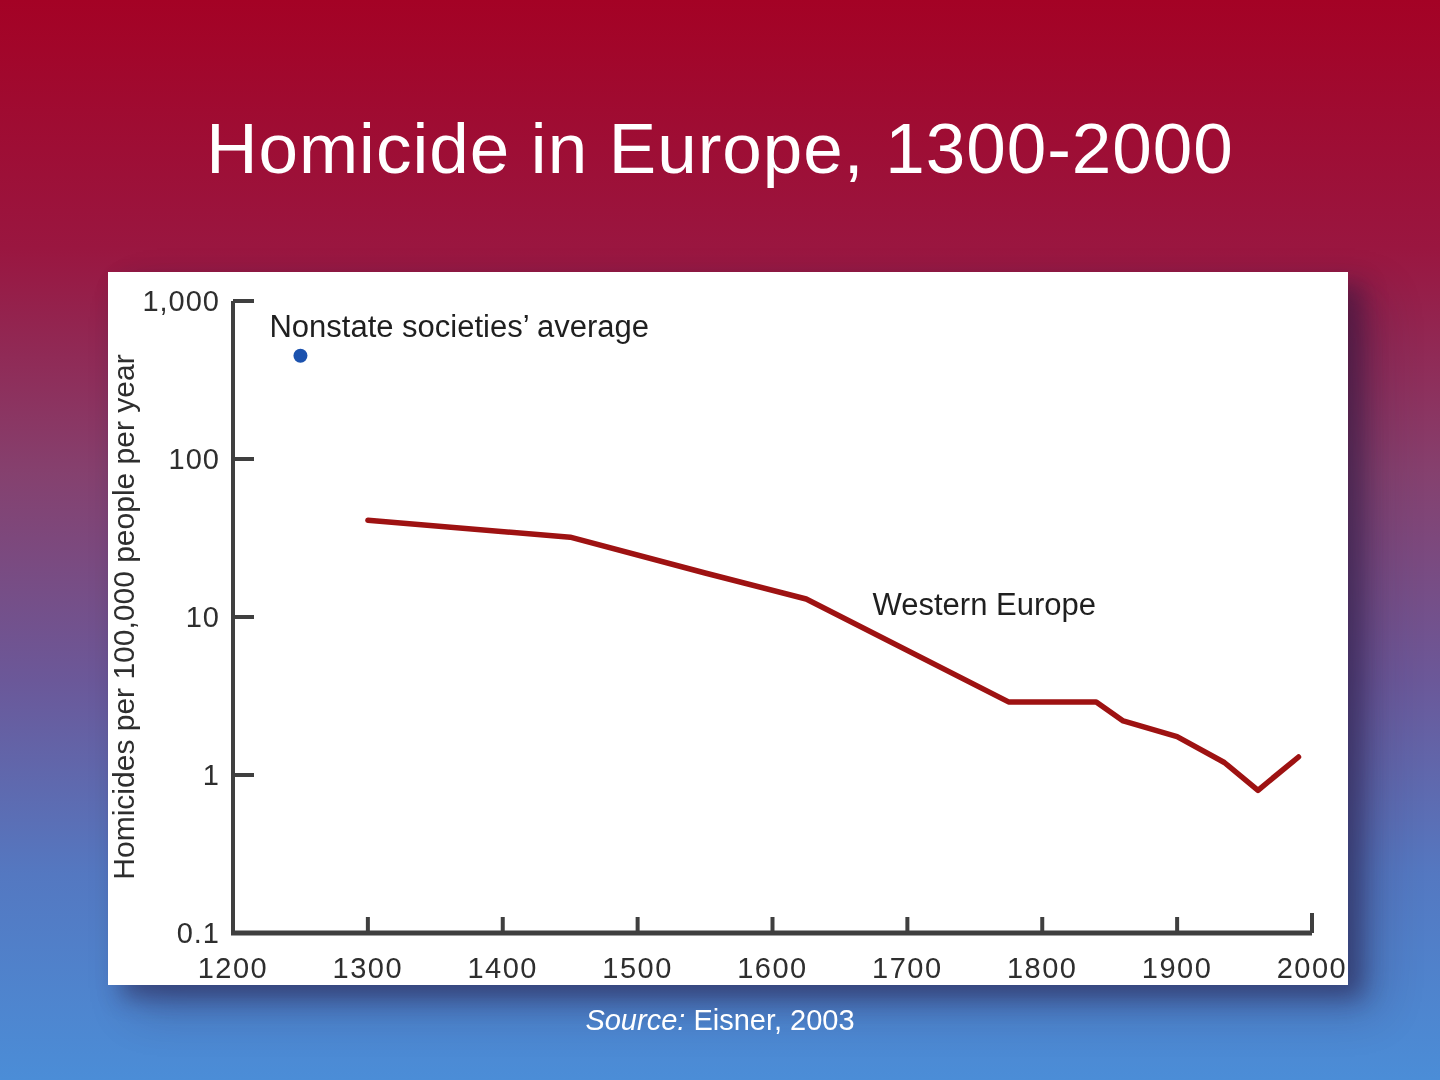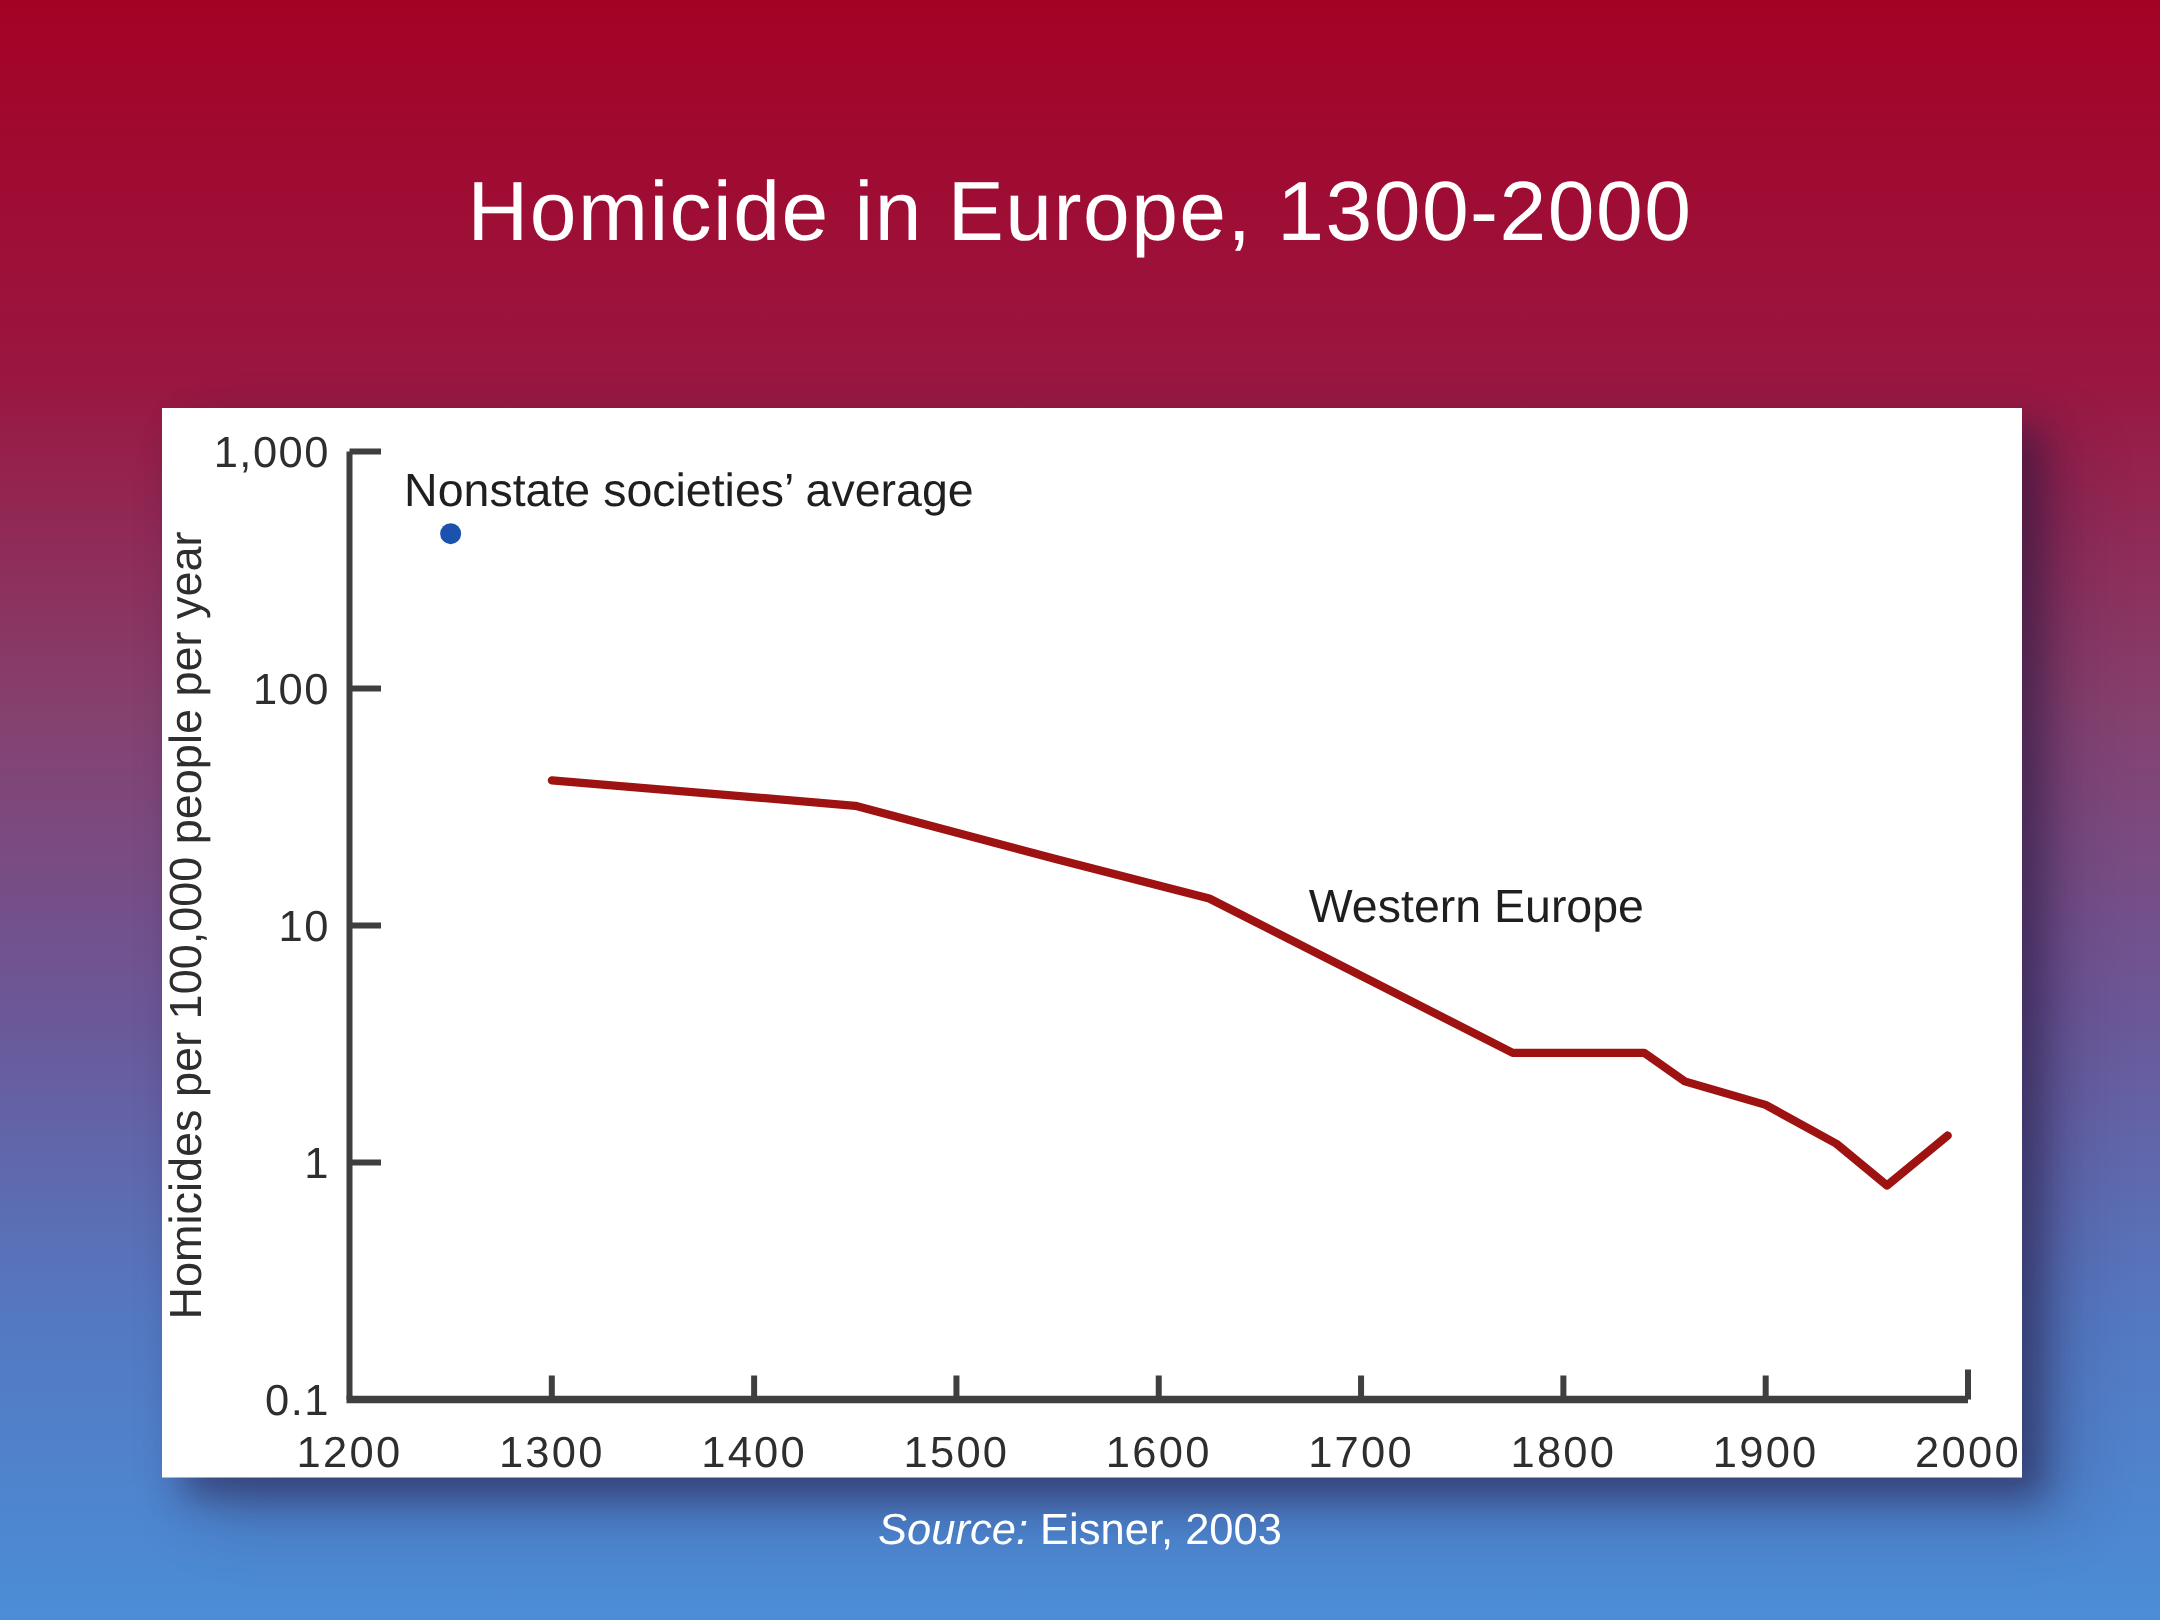--- a/index.html
+++ b/index.html
@@ -22,21 +22,21 @@
       #5478c1 81%,
       var(--bg-bottom, #4b8dd7) 100%);
   }
   .slide-title {
     position: absolute;
     top: 108px;
     left: 0;
     width: 1440px;
     margin: 0;
     text-align: center;
-    font-size: 56px;
+    font-size: 71px;
     font-weight: 400;
     letter-spacing: 1px;
     color: var(--title-color, #ffffff);
   }
   .chart-panel {
     position: absolute;
     left: 108px;
     top: 272px;
     width: 1240px;
     height: 713px;

